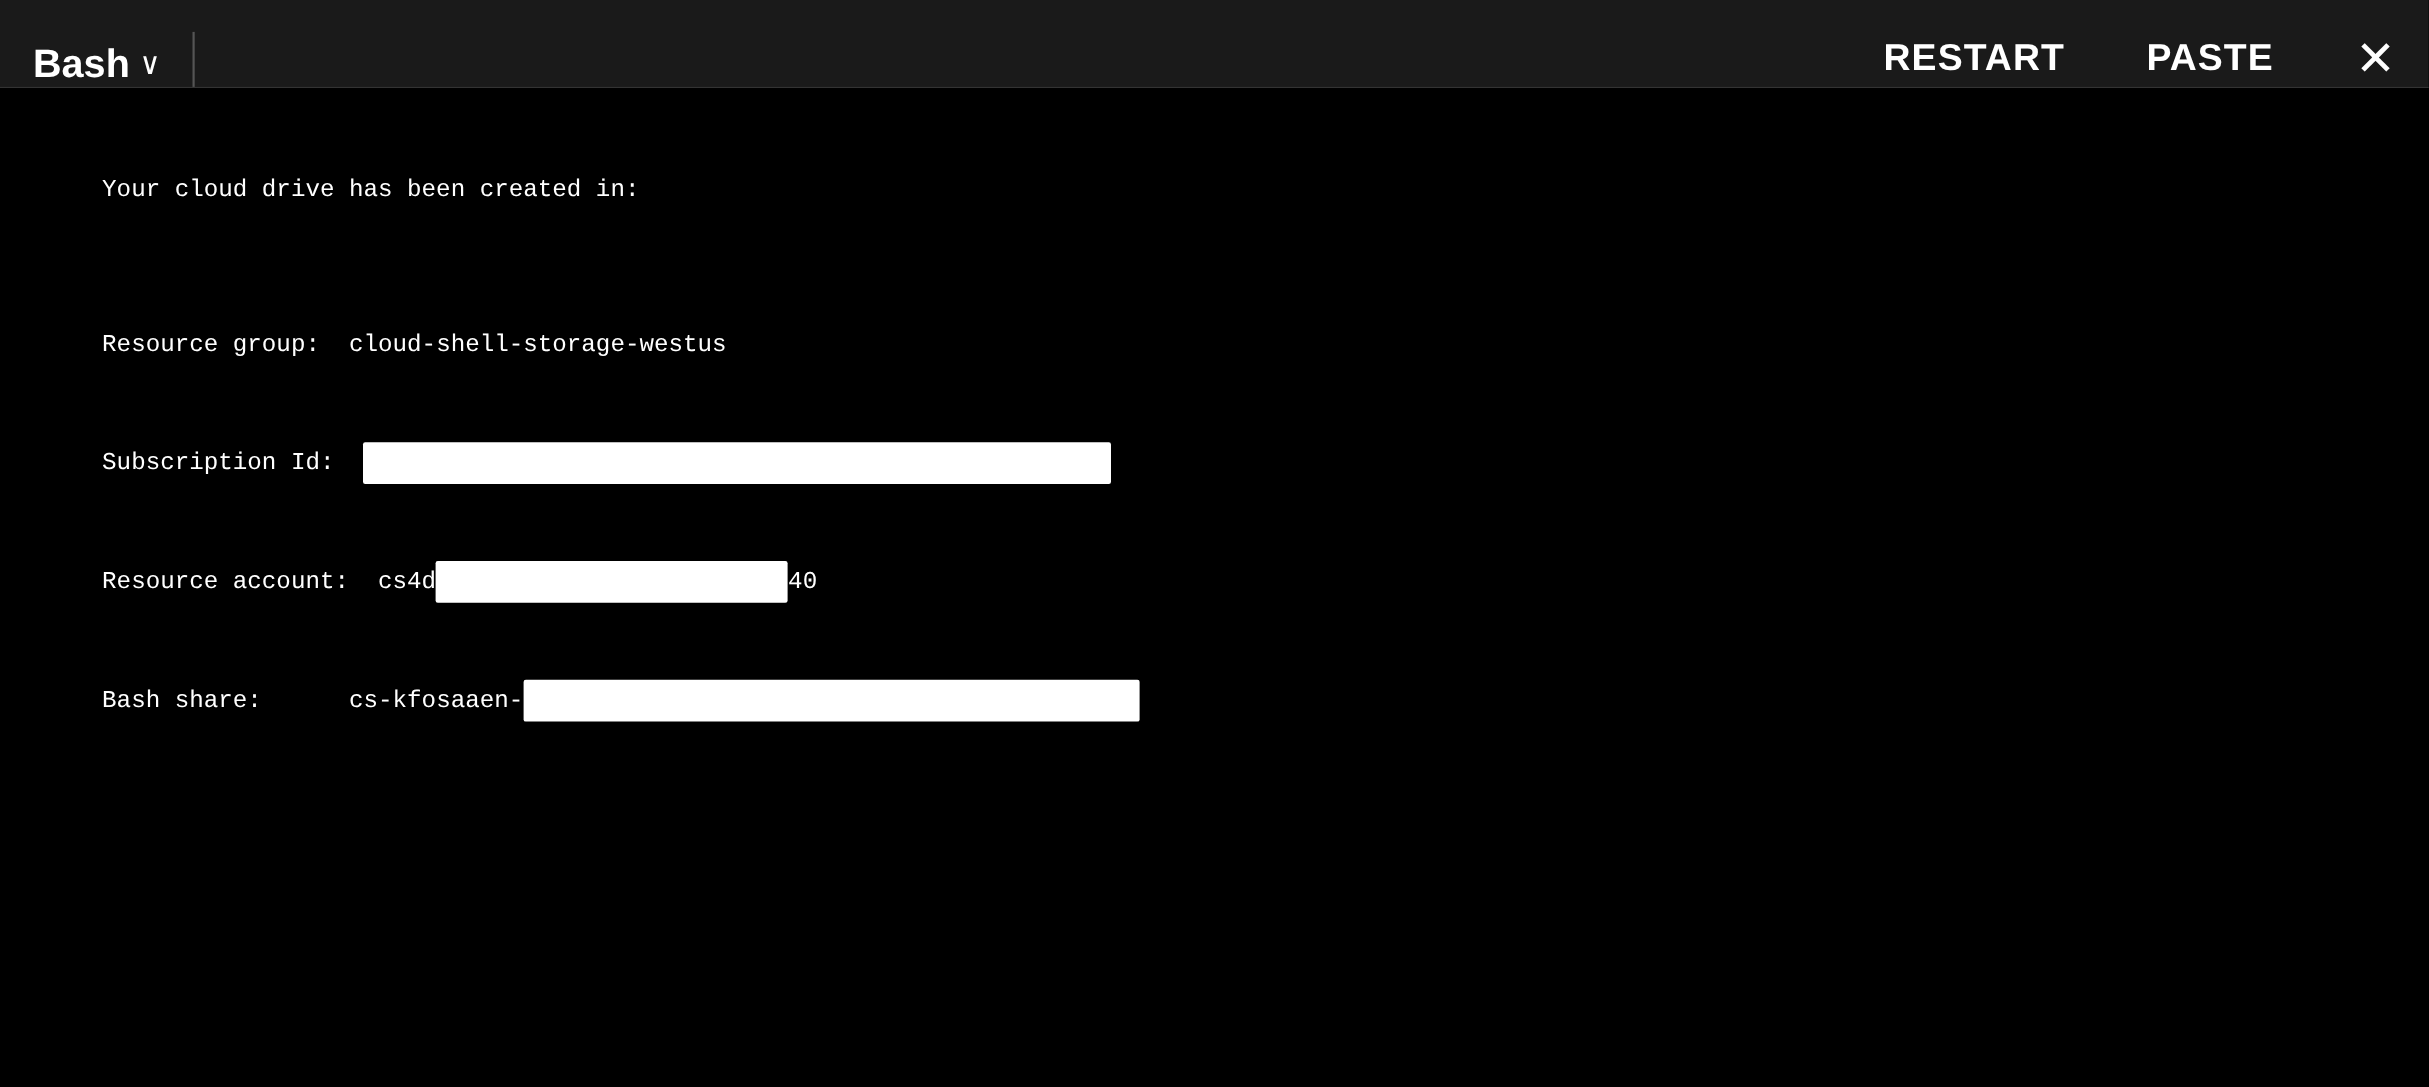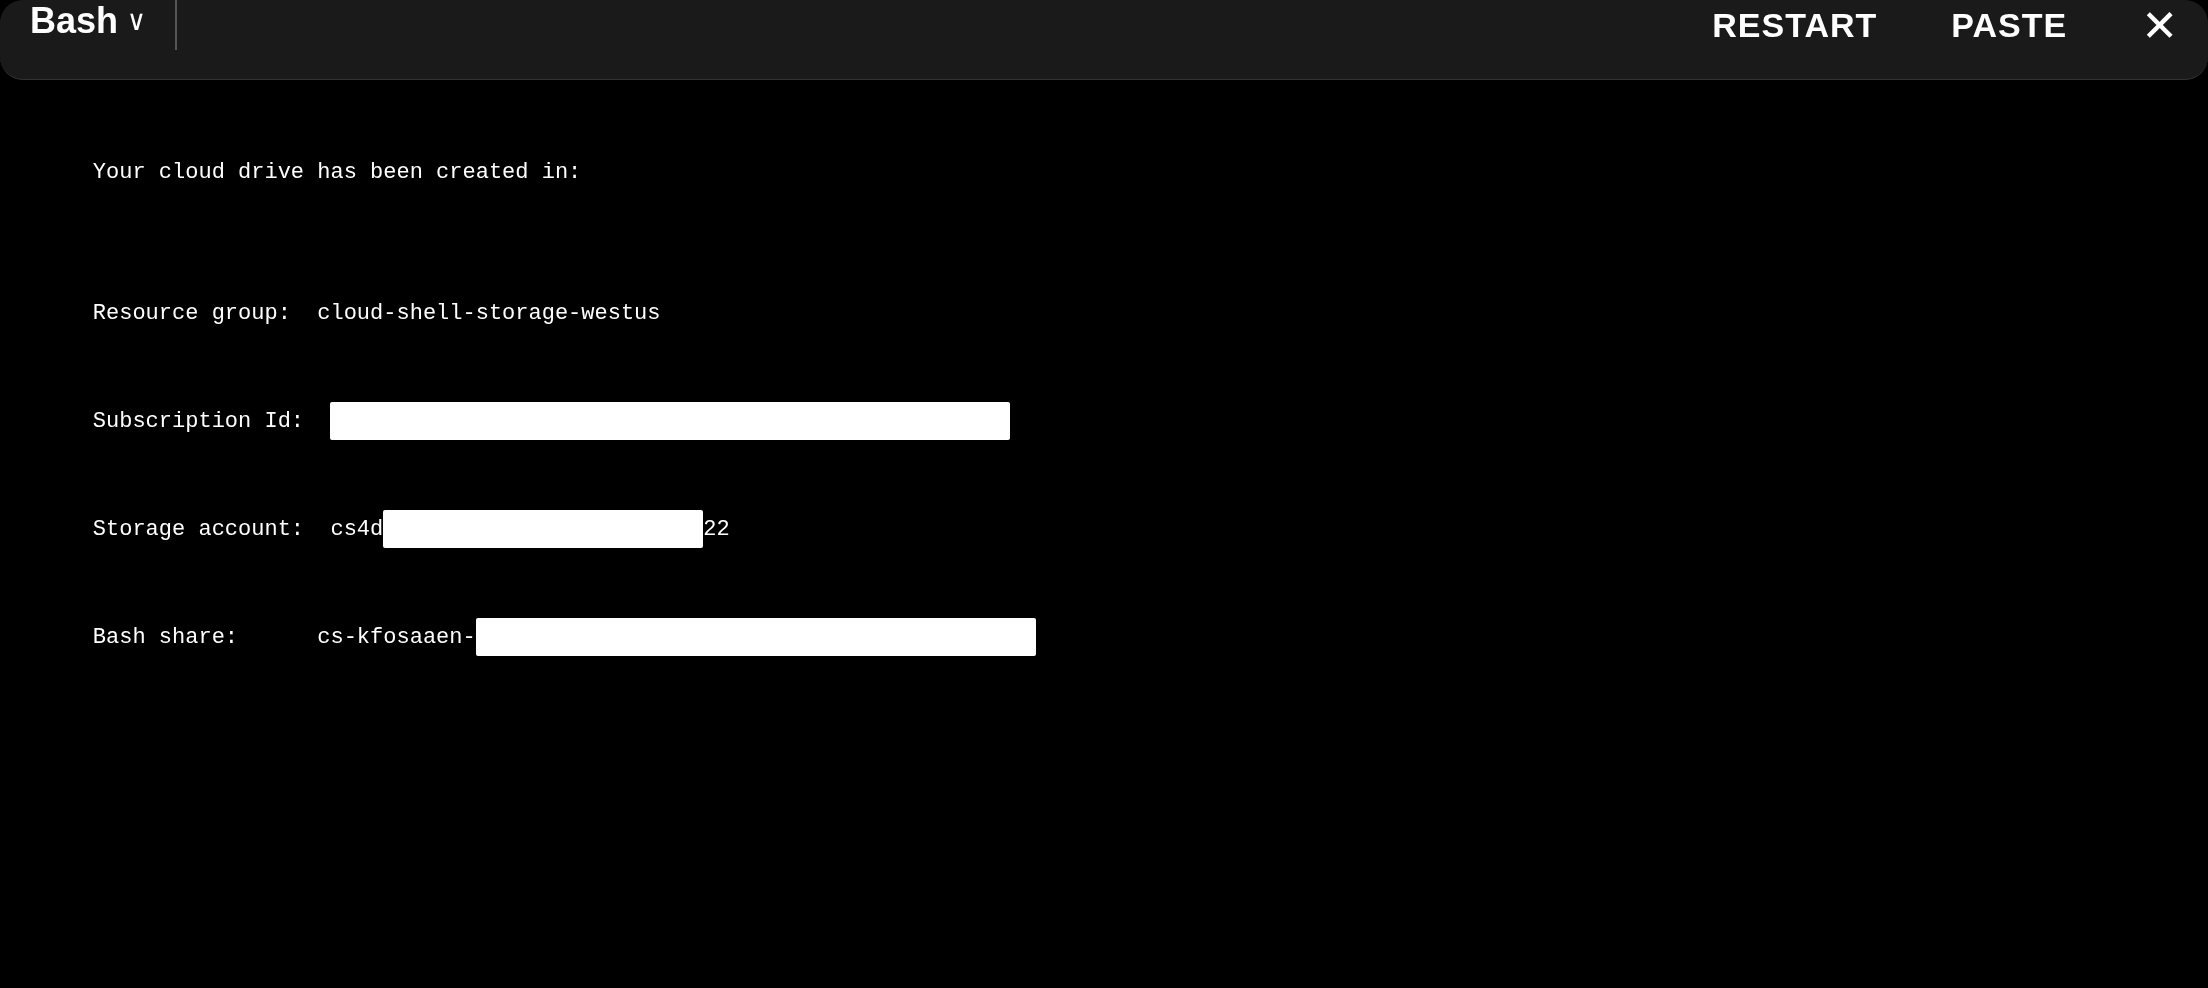--- a/index.html
+++ b/index.html
@@ -12,26 +12,25 @@
       background: #000;
       color: #fff;
       font-family: 'Courier New', Courier, monospace;
       width: 2208px;
       height: 988px;
       overflow: hidden;
     }
 
     .toolbar {
       display: flex;
-      align-items: flex-start;
+      align-items: flex-end;
       background: #1a1a1a;
       border-bottom: 1px solid #333;
       height: 80px;
       padding: 0 30px;
-      border-radius: 23px;
     }
 
     .bash-dropdown {
       display: flex;
       align-items: center;
       gap: 10px;
       cursor: pointer;
     }
 
     .bash-label {
@@ -155,20 +154,20 @@
 
   <div class="terminal-line">
     <span>Resource group:</span>  <span>cloud-shell-storage-westus</span>
   </div>
 
   <div class="terminal-line">
     <span>Subscription Id:</span>  <span class="redacted redacted-subscription">&nbsp;</span>
   </div>
 
   <div class="terminal-line">
-    <span>Storage account:</span>  <span>cs4d</span><span class="redacted redacted-storage">&nbsp;</span><span>22</span>
+    <span>Resource account:</span>  <span>cs4d</span><span class="redacted redacted-storage">&nbsp;</span><span>40</span>
   </div>
 
   <div class="terminal-line">
     <span>Bash share:</span>      <span>cs-kfosaaen-</span><span class="redacted redacted-fileshare">&nbsp;</span>
   </div>
 
 </div>
 
 </body></html>

